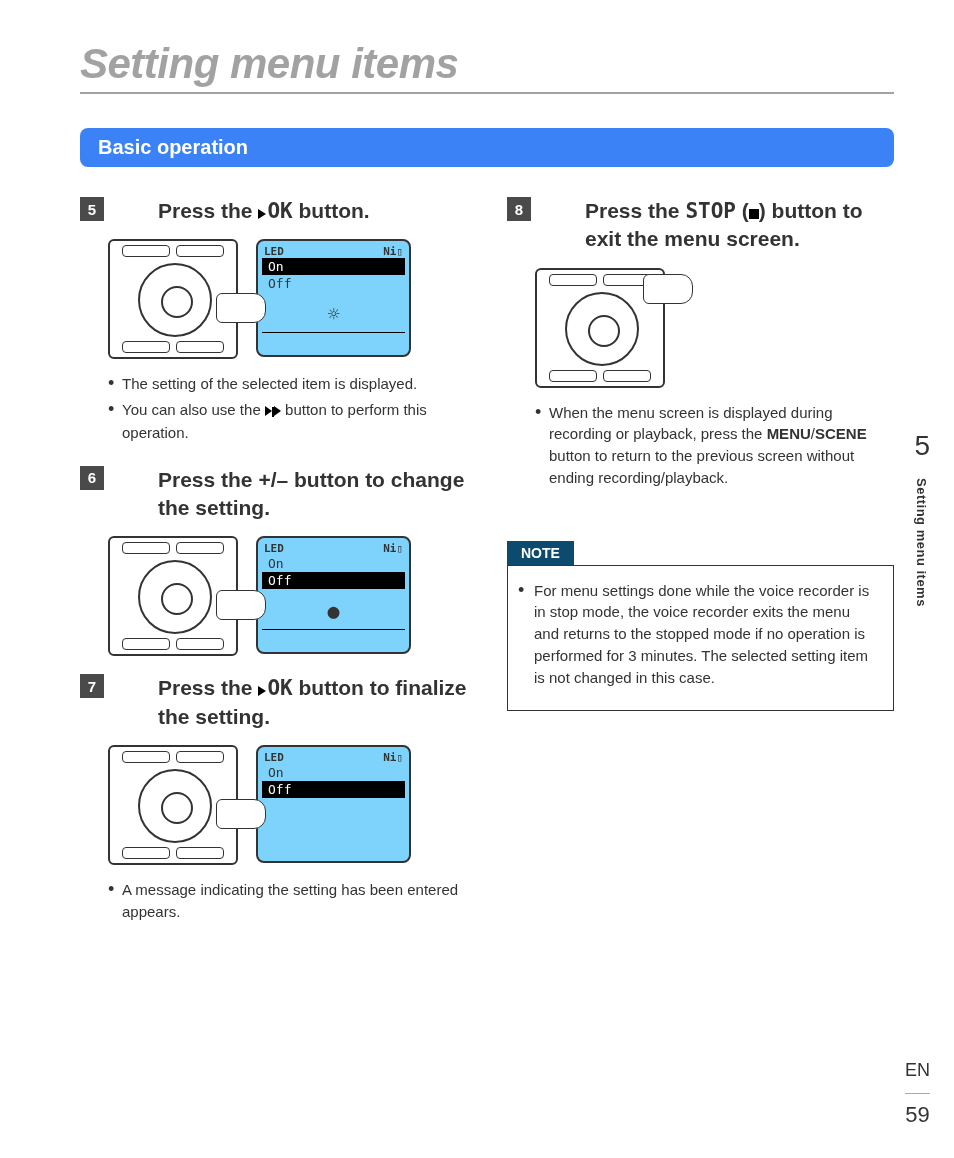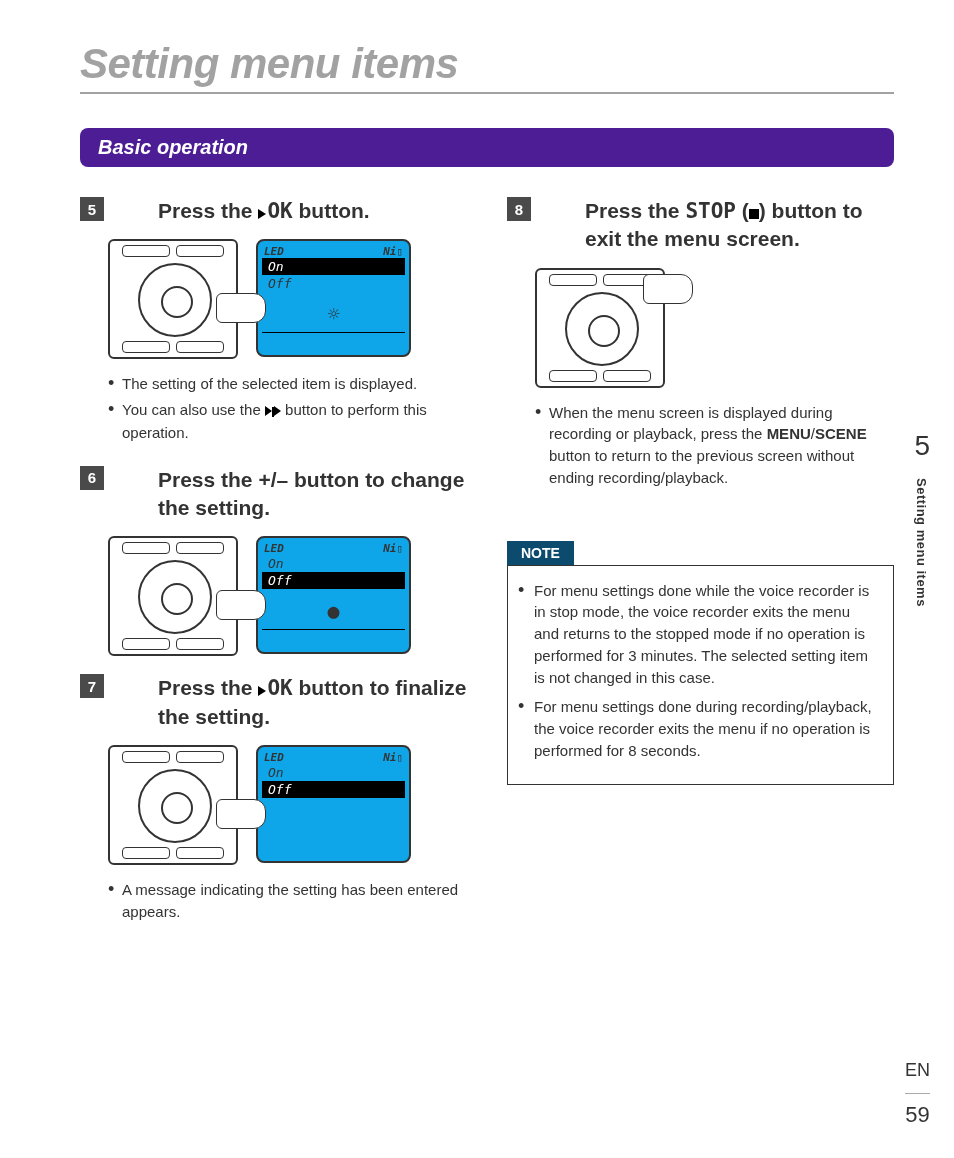--- a/index.html
+++ b/index.html
@@ -18,24 +18,23 @@
     font-style: italic;
     color: #a2a2a2;
     border-bottom: 2px solid #a2a2a2;
     padding-bottom: 4px;
     margin-bottom: 34px;
     letter-spacing: -0.5px;
     font-family: "Arial Narrow", Arial, sans-serif;
     font-stretch: condensed;
   }
   .section-bar {
-    background: #4c1d95;
+    background: #3b82f6;
     color: #fff;
     font-weight: 700;
-    font-style: italic;
     font-size: 20px;
     padding: 8px 18px;
     border-radius: 8px;
     margin-bottom: 30px;
     font-family: "Arial Narrow", Arial, sans-serif;
     font-stretch: condensed;
   }
   .columns {
     display: flex;
     gap: 40px;
@@ -166,22 +165,21 @@
     top: 4px;
   }
   .lcd {
     width: 155px;
     height: 118px;
     border: 2px solid #333;
     border-radius: 8px;
     padding: 4px;
     font-family: monospace;
     font-size: 12px;
-    background: #0ea5e9;
-    font-style: italic;
+    background: #7dd3fc;
   }
   .lcd .hdr {
     display: flex;
     justify-content: space-between;
     font-weight: 700;
     font-size: 11px;
     padding: 0 2px;
   }
   .lcd .row {
     padding: 1px 6px;
@@ -469,21 +467,20 @@
     </div>
     <ul class="bullets">
       <li><span>When the menu screen is displayed during recording or playback, press the </span><b>MENU</b><span>/</span><b>SCENE</b><span> button to return to the previous screen without ending recording/playback.</span></li>
     </ul>
 
     
     <div class="note-label">NOTE</div>
     <div class="note-box">
       <ul>
         <li>For menu settings done while the voice recorder is in stop mode, the voice recorder exits the menu and returns to the stopped mode if no operation is performed for 3 minutes. The selected setting item is not changed in this case.</li>
-        <li>For menu settings done during recording/playback, the voice recorder exits the menu if no operation is performed for 8 seconds.</li>
       </ul>
     </div>
 
   </div>
 </div>
 
 <div class="side-tab">
   <div class="chap">5</div>
   <div class="vtext">Setting menu items</div>
 </div>

